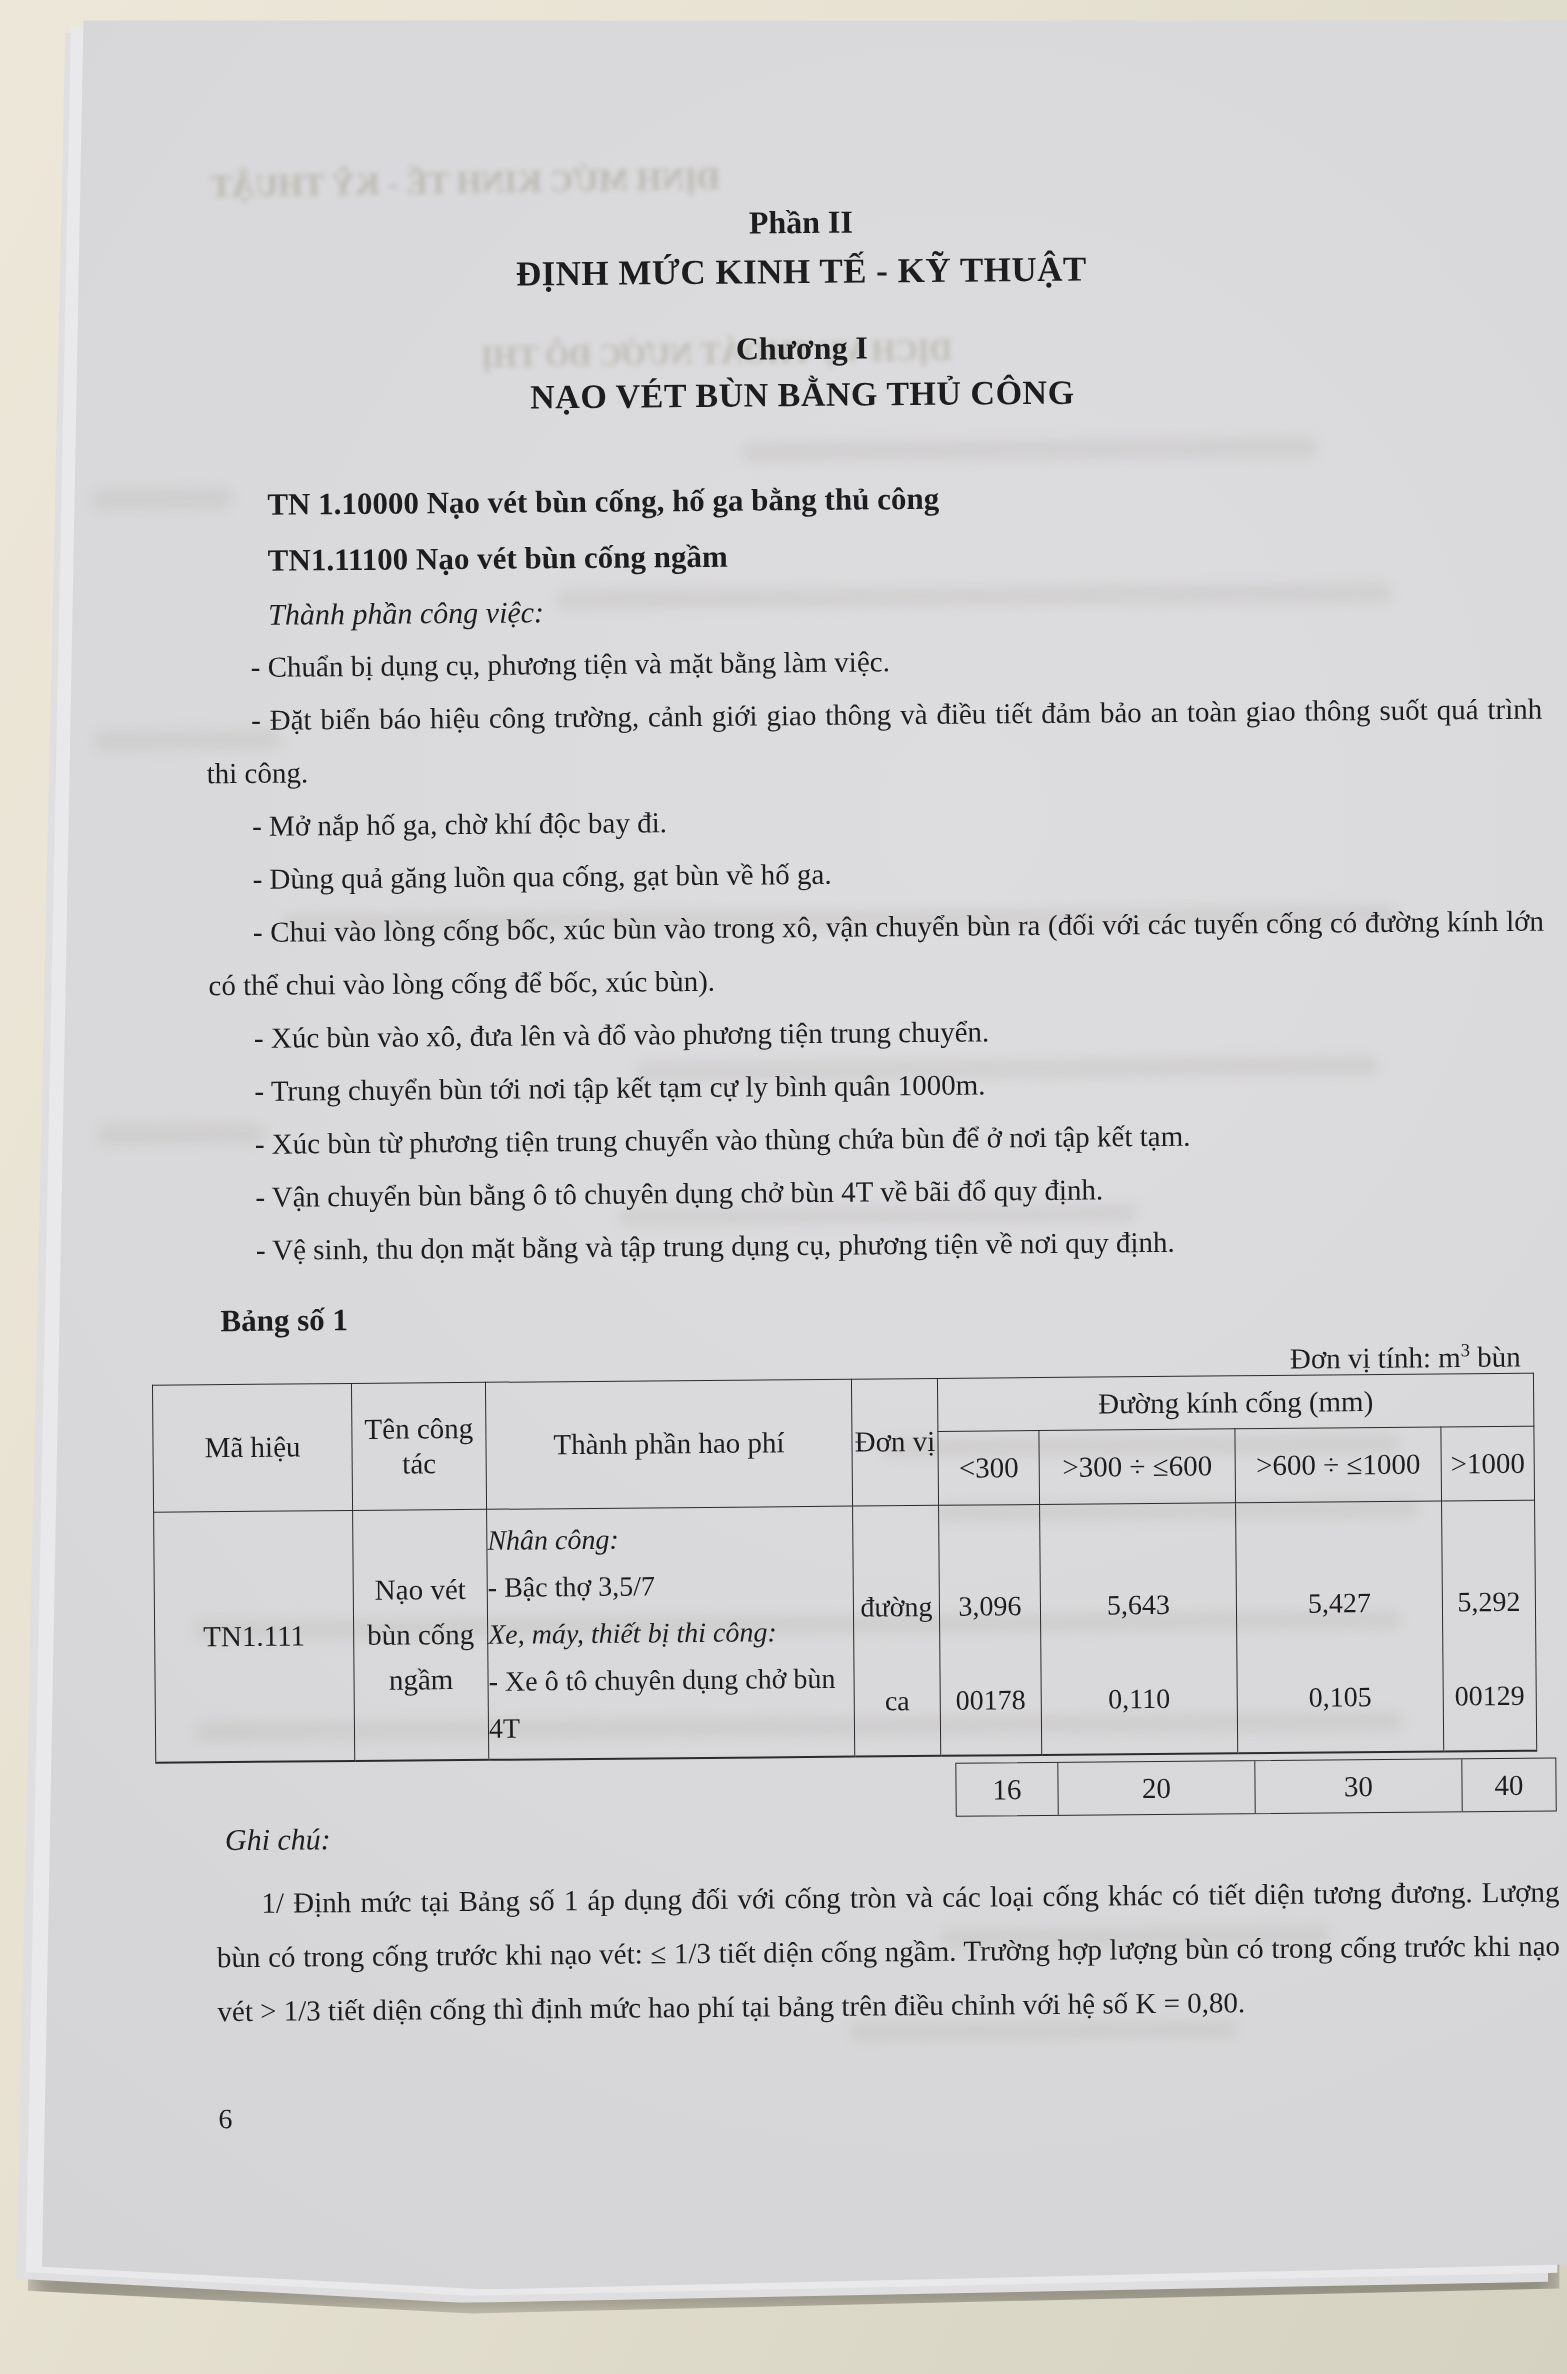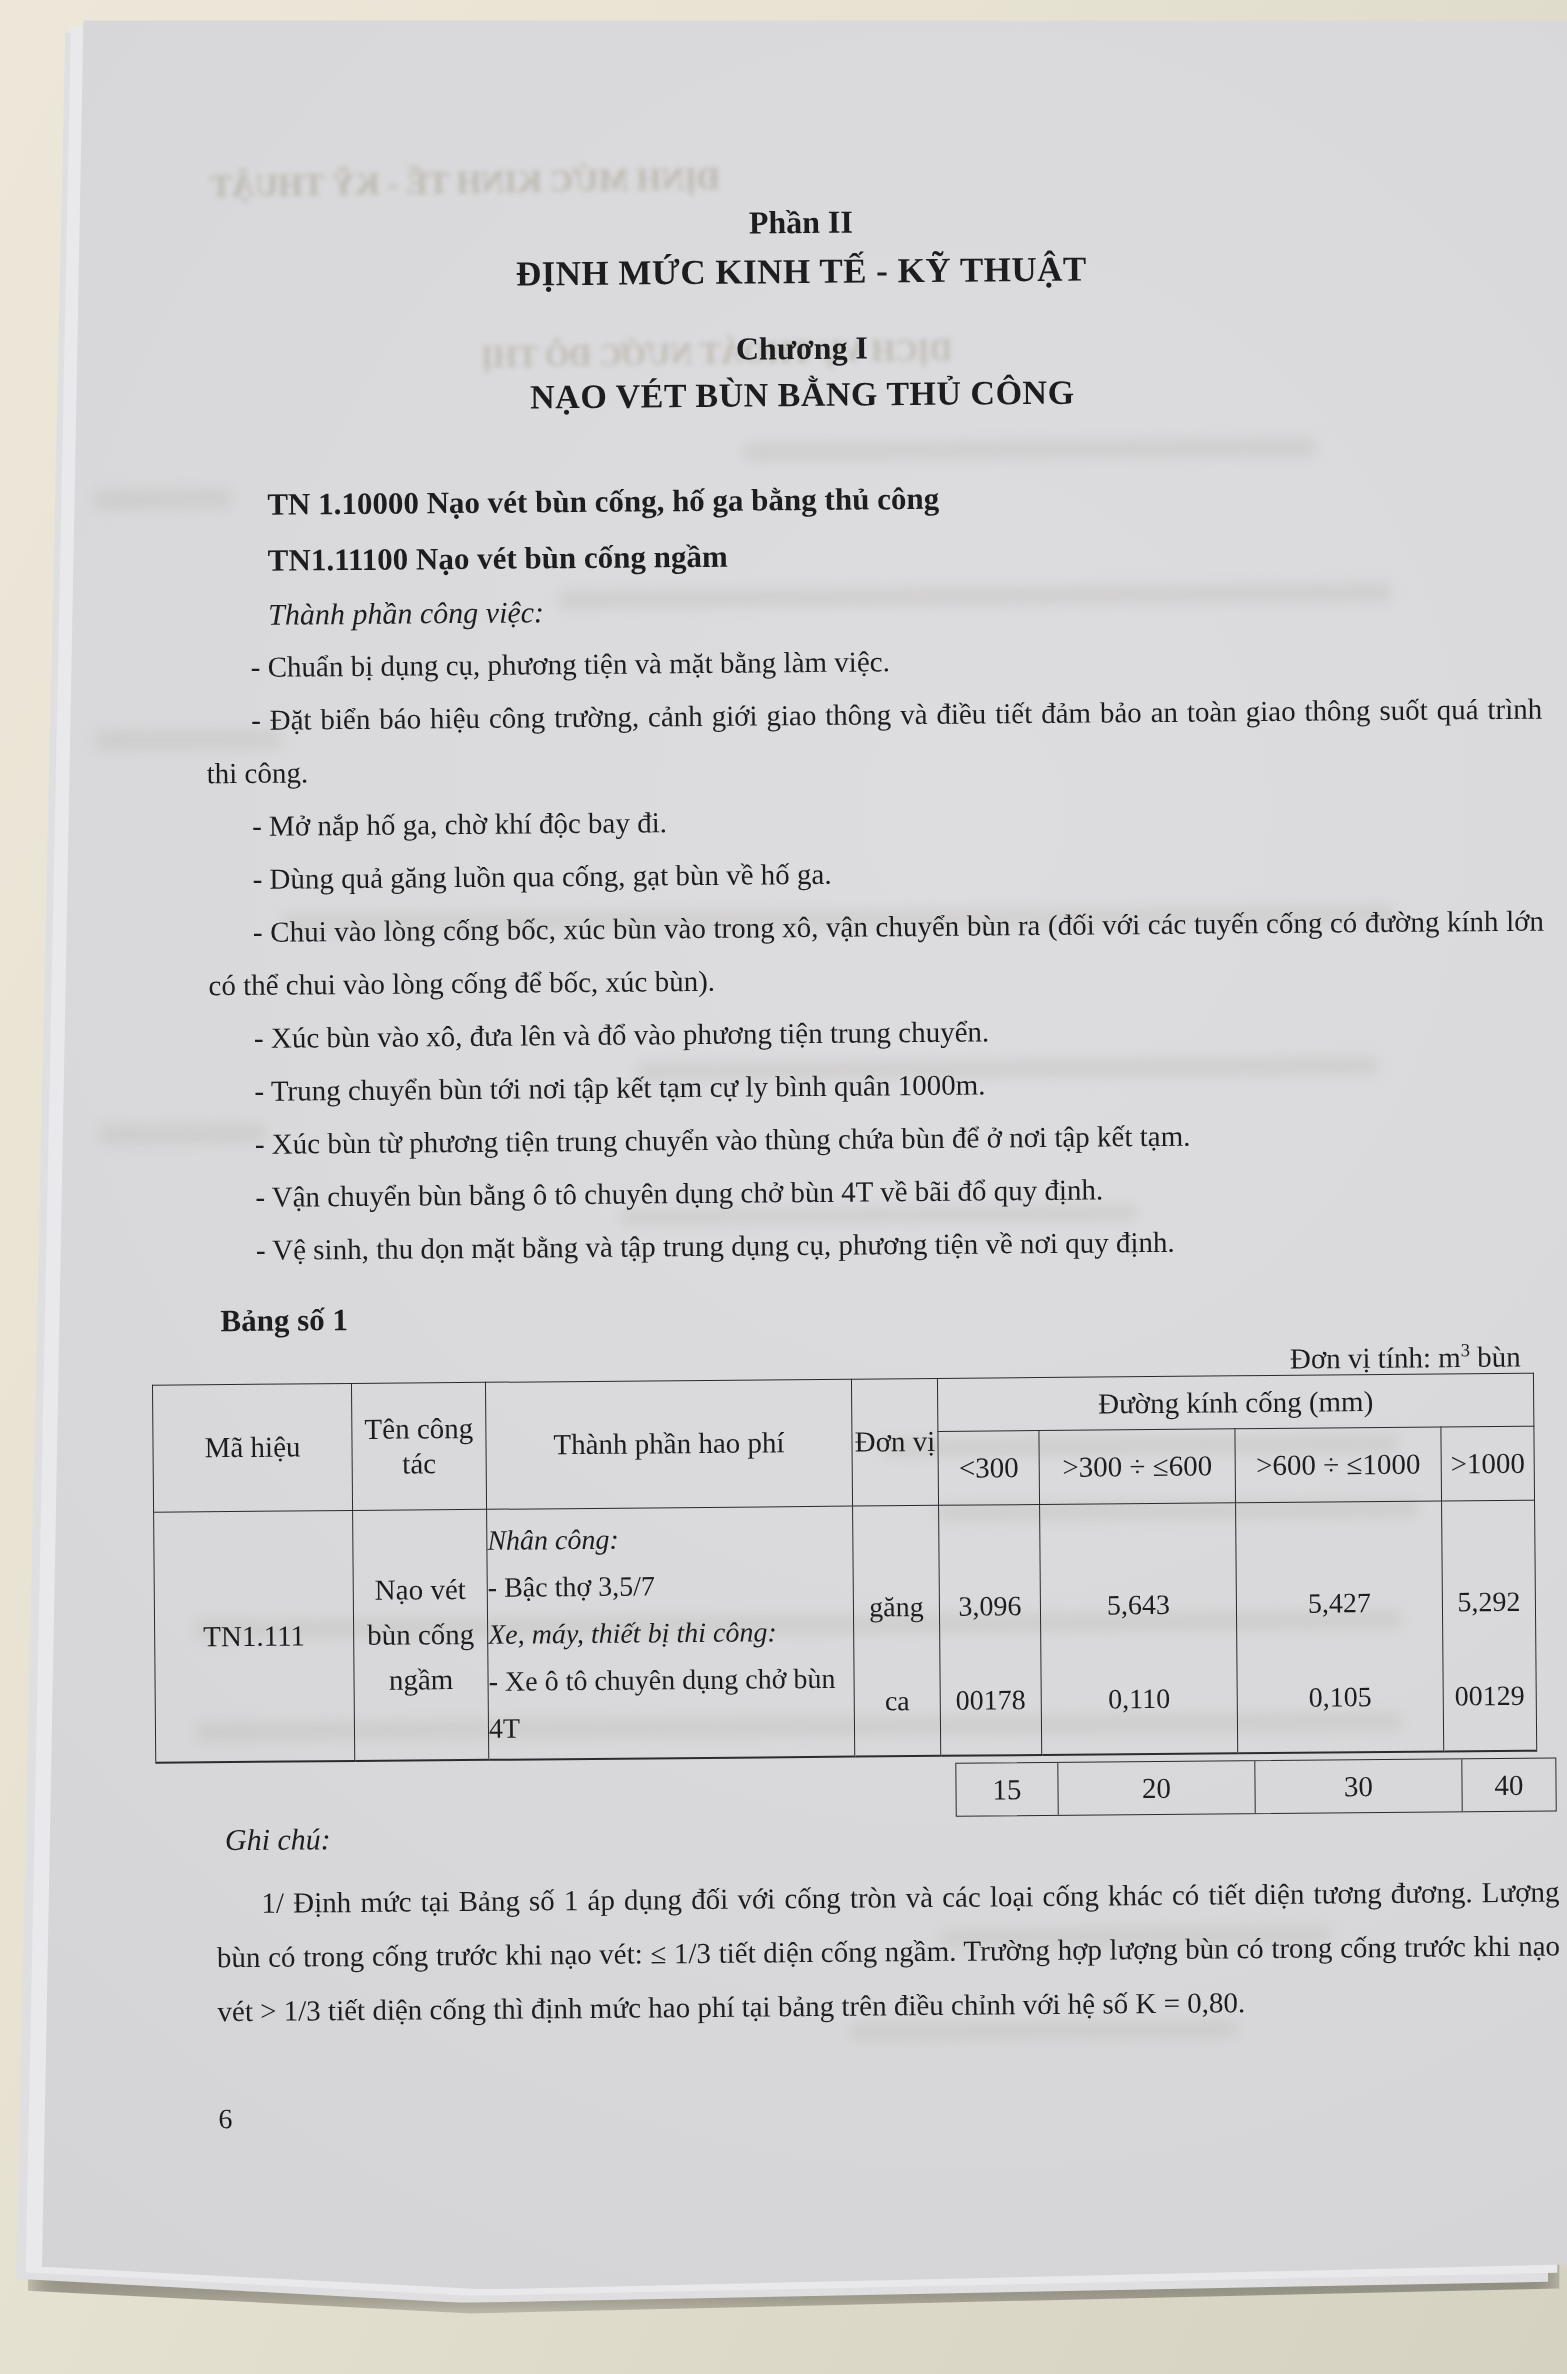--- a/index.html
+++ b/index.html
@@ -170,21 +170,21 @@
         <td class="codecell">TN1.111</td>
         <td class="taskcell">Nạo vét bùn cống ngầm</td>
         <td class="haophi">
           <div class="ln i">Nhân công:</div>
           <div class="ln">- Bậc thợ 3,5/7</div>
           <div class="ln i">Xe, máy, thiết bị thi công:</div>
           <div class="ln">- Xe ô tô chuyên dụng chở bùn 4T</div>
         </td>
         <td class="slotcell">
           <div class="ln"></div>
-          <div class="ln">găng</div>
+          <div class="ln">đường</div>
           <div class="ln"></div>
           <div class="ln">ca</div>
         </td>
         <td class="slotcell">
           <div class="ln"></div>
           <div class="ln">3,096</div>
           <div class="ln"></div>
           <div class="ln">00178</div>
         </td>
         <td class="slotcell">
@@ -203,21 +203,21 @@
           <div class="ln"></div>
           <div class="ln">5,292</div>
           <div class="ln"></div>
           <div class="ln">00129</div>
         </td>
       </tr>
     </tbody>
       </table>
 
     <div class="tfooter">
-      <div class="fc" style="width:101px">15</div>
+      <div class="fc" style="width:101px">16</div>
       <div class="fc" style="width:196px">20</div>
       <div class="fc" style="width:206px">30</div>
       <div class="fc" style="width:93px">40</div>
     </div>
 
     <div class="abs noteslabel">Ghi chú:</div>
     <div class="abs notebody">1/ Định mức tại Bảng số 1 áp dụng đối với cống tròn và các loại cống khác có tiết diện tương đương. Lượng bùn có trong cống trước khi nạo vét: ≤ 1/3 tiết diện cống ngầm. Trường hợp lượng bùn có trong cống trước khi nạo vét &gt; 1/3 tiết diện cống thì định mức hao phí tại bảng trên điều chỉnh với hệ số K = 0,80.</div>
     <div class="abs pagenum">6</div>
 
   </div>

